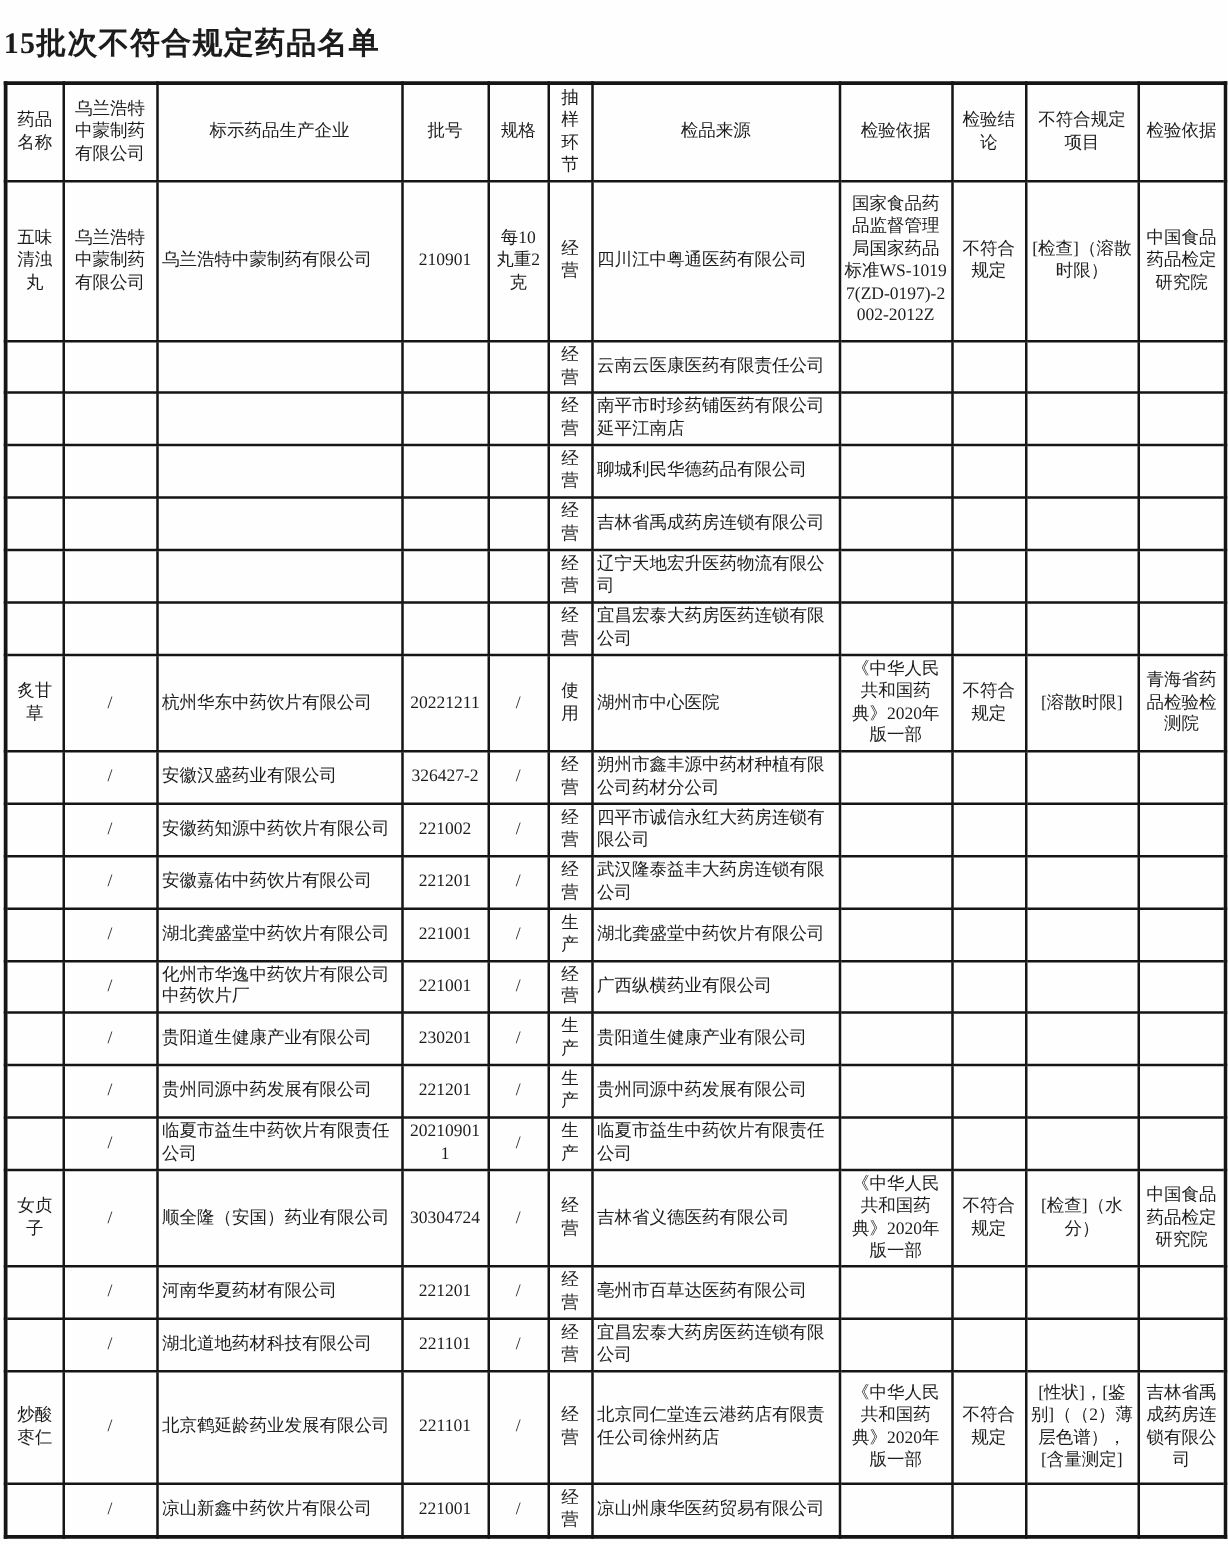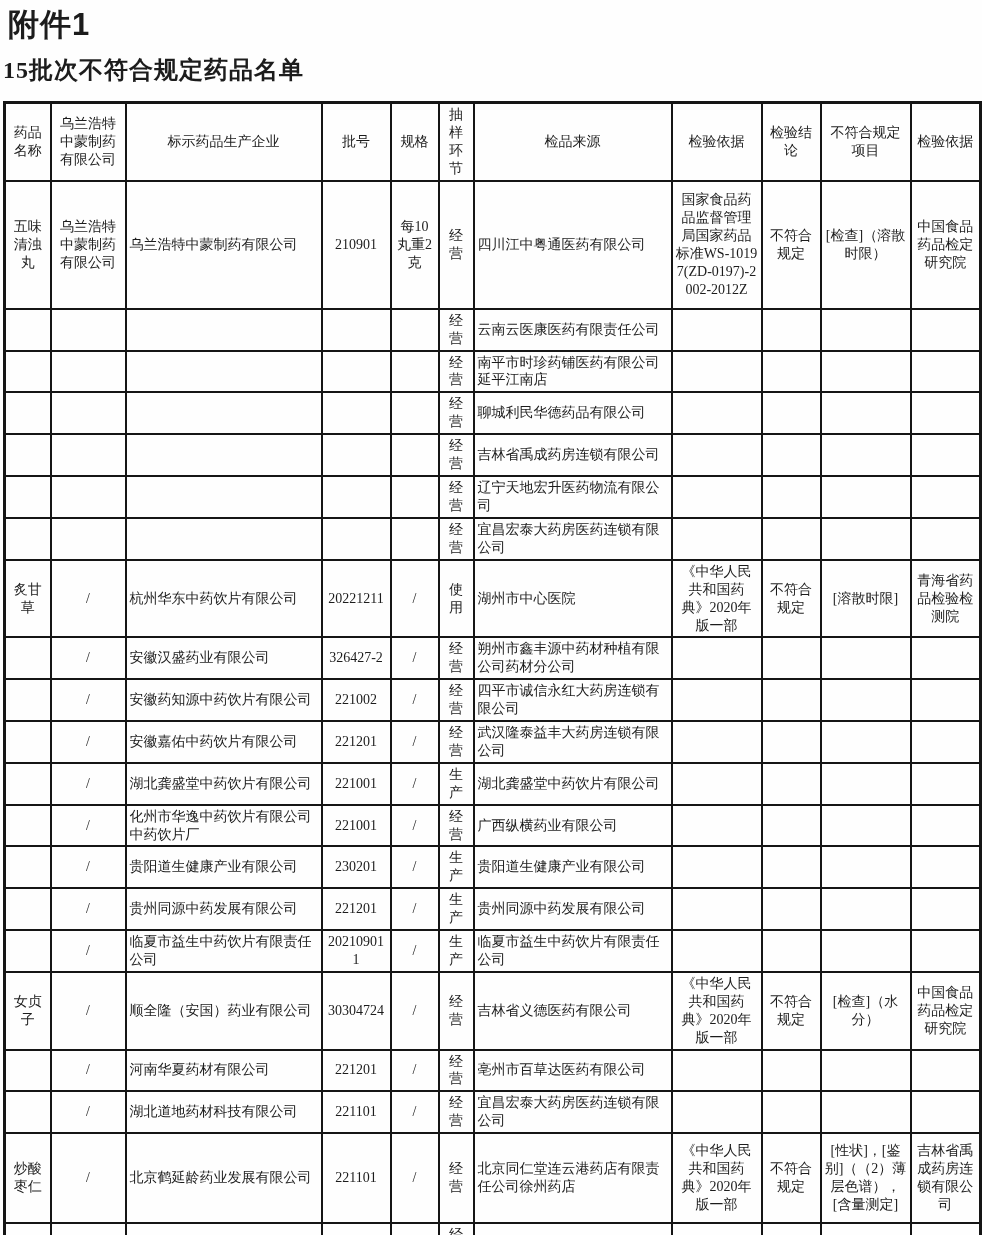--- a/index.html
+++ b/index.html
@@ -28,21 +28,20 @@
     text-align:center;vertical-align:middle;
     padding:2px 3px;word-break:break-all;overflow:hidden;
     font-weight:normal;
   }
   .drug-table td.al{text-align:left;}
 </style>
 </head>
 <body>
 
 <div class="page">
-  <div class="attachment">附件1</div>
   <div class="title">15批次不符合规定药品名单</div>
 
   <table class="drug-table">
     <colgroup>
       <col style="width:46px">
         <col style="width:75px">
         <col style="width:196px">
       <col style="width:69px">
         <col style="width:48px">
         <col style="width:35px">

